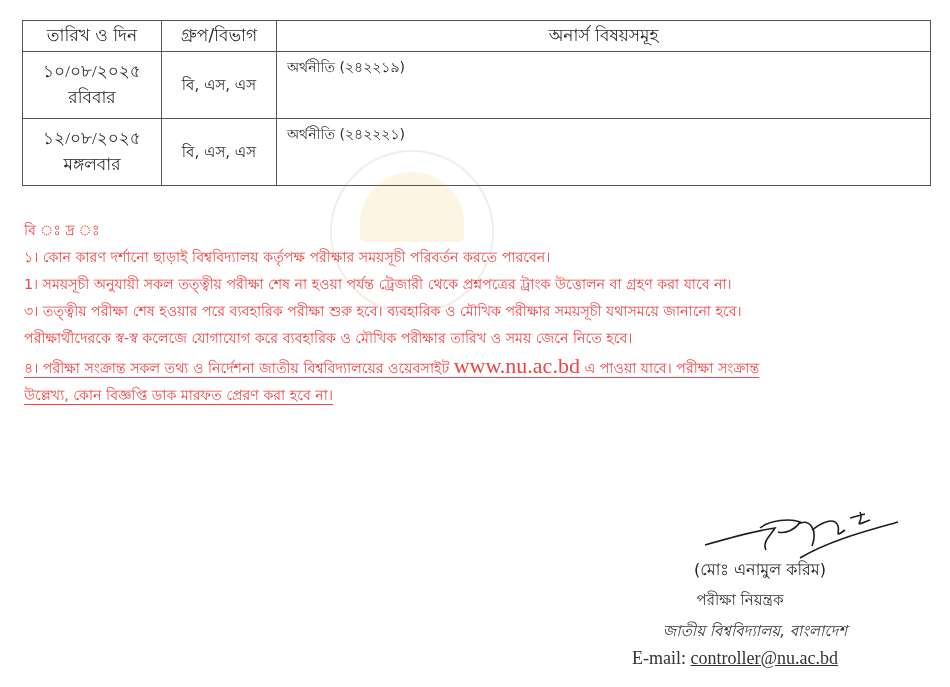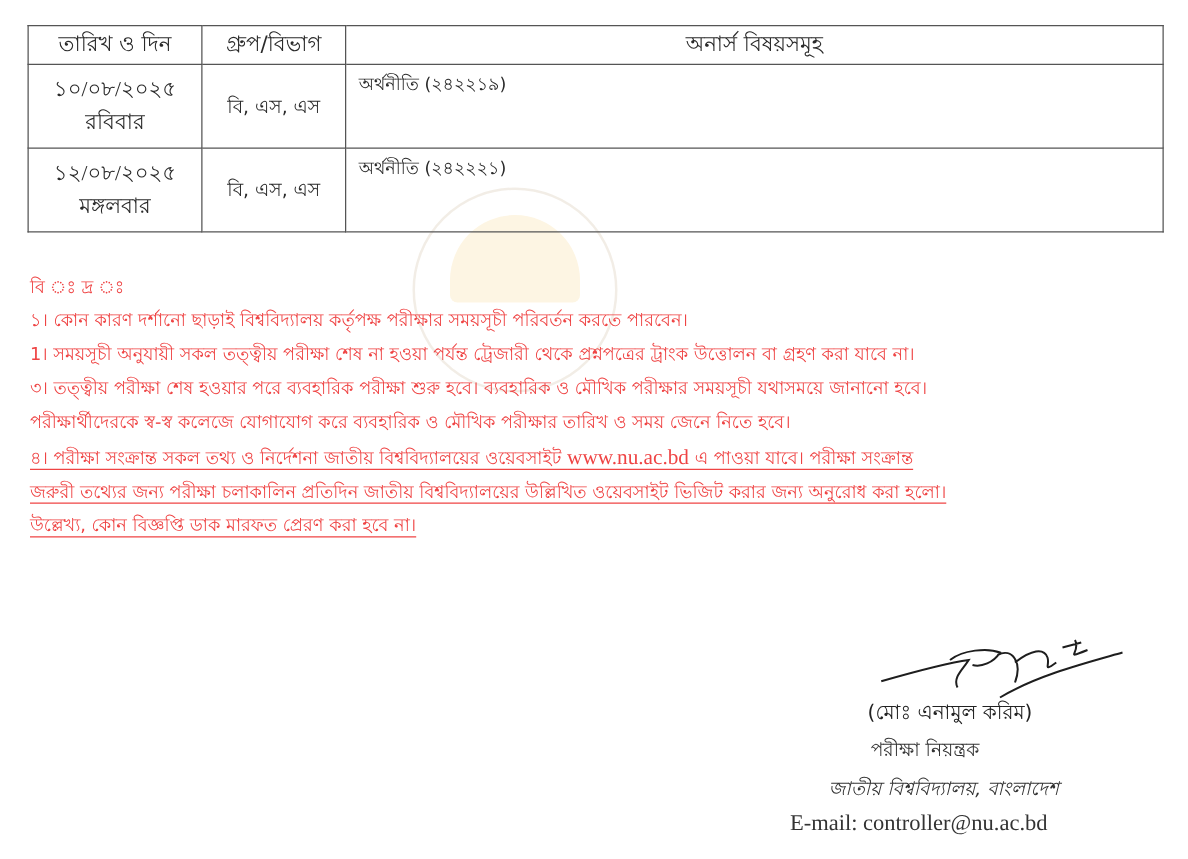--- a/index.html
+++ b/index.html
@@ -26,29 +26,29 @@
   .col-date { width:138px; }
   .col-group { width:114px; }
   .date-cell { text-align:center; height:66px; line-height:26px; font-size:17px;font-family:Liberation Serif, serif; }
   .group-cell { text-align:center; font-size:15px; }
   .subject-cell { vertical-align:top; padding:4px 0 0 10px !important; font-size:14px; }
   .notes {
     position:absolute; left:24px; top:217px; width:910px; font-size:14.2px; line-height:27px; color:#ef4444;
   }
   .notes .line { white-space:nowrap; }
   .notes .ul { text-decoration:underline; text-underline-offset:4px; }
-  .notes .url { font-family:"Liberation Serif", serif; font-size:17px;text-align:right; }
+  .notes .url { font-family:"Liberation Serif", serif; font-size:22px;text-align:right; }
   .signature {
     position:absolute; left:700px; top:500px; width:200px; height:60px;
   }
   .sig-name { position:absolute; left:640px; top:557px; width:240px; text-align:center; font-size:16px; color:#222; }
   .sig-title { position:absolute; left:640px; top:588px; width:200px; text-align:center; font-size:15px; color:#333; }
   .sig-univ { position:absolute; left:630px; top:619px; width:250px; text-align:center; font-size:15px; color:#333;font-style:italic; }
   .sig-email { position:absolute; left:632px; top:648px; width:260px; font-family:"Liberation Serif", serif; font-size:18px; color:#333; }
-  .sig-email .addr { }
+  .sig-email .addr { text-decoration:underline; }
 </style>
 </head>
 <body>
 
 <div class="watermark">
   <div class="sun"></div>
 </div>
 
 <table class="schedule">
   <tbody>
@@ -78,21 +78,20 @@
 
 <div class="notes">
   <div class="line">বি ঃ দ্র ঃ</div>
   <div class="line">১। কোন কারণ দর্শানো ছাড়াই বিশ্ববিদ্যালয় কর্তৃপক্ষ পরীক্ষার সময়সূচী পরিবর্তন করতে পারবেন।</div>
   <div class="line">1। সময়সূচী অনুযায়ী সকল তত্ত্বীয় পরীক্ষা শেষ না হওয়া পর্যন্ত ট্রেজারী থেকে প্রশ্নপত্রের ট্রাংক উত্তোলন বা গ্রহণ করা যাবে না।</div>
   <div class="line">৩। তত্ত্বীয় পরীক্ষা শেষ হওয়ার পরে ব্যবহারিক পরীক্ষা শুরু হবে। ব্যবহারিক ও মৌখিক পরীক্ষার সময়সূচী যথাসময়ে জানানো হবে।</div>
   <div class="line">পরীক্ষার্থীদেরকে স্ব-স্ব কলেজে যোগাযোগ করে ব্যবহারিক ও মৌখিক পরীক্ষার তারিখ ও সময় জেনে নিতে হবে।</div>
   <div class="line ul">
     <span>৪। পরীক্ষা সংক্রান্ত সকল তথ্য ও নির্দেশনা জাতীয় বিশ্ববিদ্যালয়ের ওয়েবসাইট </span><span class="url">www.nu.ac.bd</span><span> এ পাওয়া যাবে। পরীক্ষা সংক্রান্ত</span>
   </div>
-  <div class="line ul">জরুরী তথ্যের জন্য পরীক্ষা চলাকালিন প্রতিদিন জাতীয় বিশ্ববিদ্যালয়ের উল্লিখিত ওয়েবসাইট ভিজিট করার জন্য অনুরোধ করা হলো।</div>
   <div class="line ul">উল্লেখ্য, কোন বিজ্ঞপ্তি ডাক মারফত প্রেরণ করা হবে না।</div>
 </div>
 
 <svg class="signature" viewBox="0 0 200 60">
   <path d="M5 45 C 40 35, 60 30, 75 28 C 70 36, 62 42, 66 50 M 60 28 C 70 20, 90 18, 100 22 C 95 30, 85 34, 78 32 M 98 24 C 110 18, 118 30, 112 46 M 112 30 C 125 20, 135 18, 138 26 C 140 32, 134 38, 145 30 M 150 18 L 165 14 M 160 12 C 165 22, 150 28, 170 20 M 100 58 C 130 40, 170 30, 198 22" stroke="#1e1e1e" stroke-width="1.6" fill="none"></path>
 </svg>
 
 <div class="sig-name">(মোঃ এনামুল করিম)</div>
 <div class="sig-title">পরীক্ষা নিয়ন্ত্রক</div>
 <div class="sig-univ">জাতীয় বিশ্ববিদ্যালয়, বাংলাদেশ</div>

